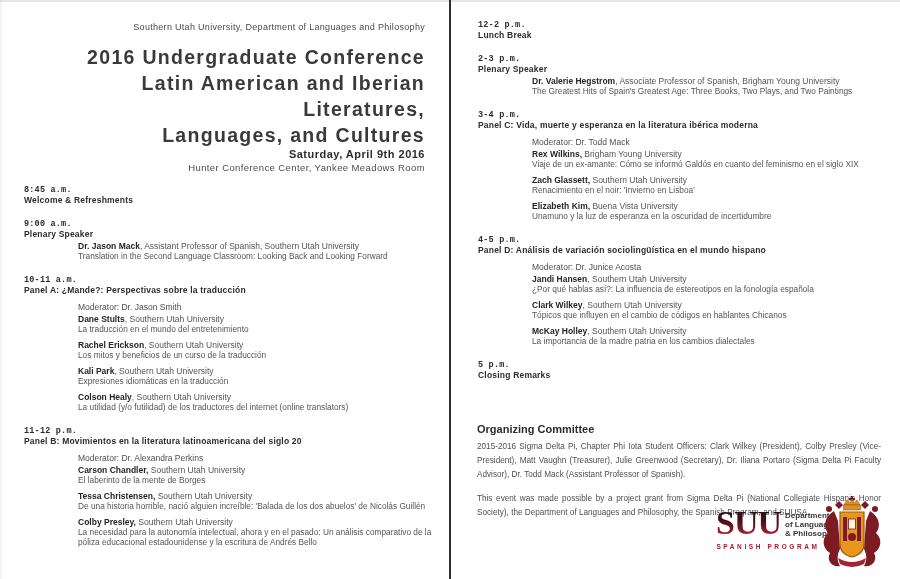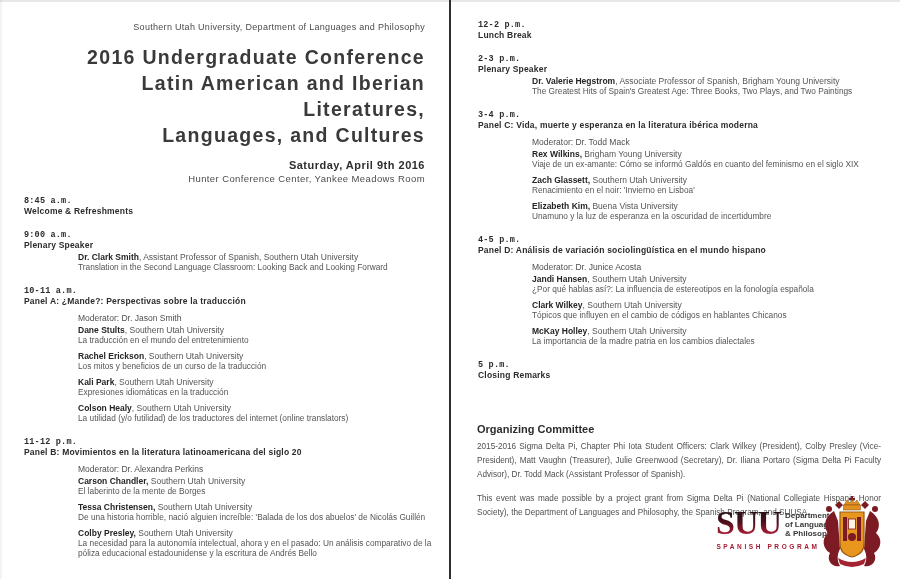--- a/index.html
+++ b/index.html
@@ -9,21 +9,21 @@
     box-shadow:inset 0 2px 0 rgba(170,170,170,.28), inset 2px 0 0 rgba(190,190,190,.18);
   }
   .divider{position:absolute;left:449px;top:0;width:2px;height:579px;background:#2f2f2f;}
   .col{position:absolute;}
   .col-left{left:24px;top:14px;width:420px;}
   .col-right{left:478px;top:20px;width:404px;}
   .masthead{width:401px;text-align:right;}
   .institution{font-size:9px;letter-spacing:.3px;color:#4c4c4c;margin-top:8px;}
   .title{margin:12px 0 0 0;font-size:19.5px;line-height:26px;font-weight:700;color:#3a3a3a;letter-spacing:1.3px;}
   .title span{display:block;}
-  .evdate{margin-top:11px;font-size:11px;font-weight:700;color:#2e2e2e;letter-spacing:.5px;}
+  .evdate{font-size:11px;font-weight:700;color:#2e2e2e;letter-spacing:.5px;}
   .venue{margin-top:2px;font-size:9.5px;letter-spacing:.4px;color:#4c4c4c;}
   .sessions{margin-top:12px;}
   .session{margin-bottom:14px;}
   .s-time{font-size:8.5px;font-weight:700;color:#2c2c2c;line-height:10px;letter-spacing:.2px;font-family:Liberation Mono, monospace;}
   .s-heading{font-size:8.5px;font-weight:700;color:#2c2c2c;line-height:10px;letter-spacing:.2px;}
   .s-moderator{margin:7px 0 0 54px;font-size:8.5px;color:#4f4f4f;line-height:10px;}
   .s-talks{margin:2px 0 0 54px;}
   .talk + .talk{margin-top:6px;}
   .talk-byline{font-size:8.5px;line-height:10px;color:#555;}
   .talk-speaker{color:#252525;font-weight:700;}
@@ -67,21 +67,21 @@
           <div class="s-heading">Welcome &amp; Refreshments</div>
 
         </section>
         <section class="session">
           <div class="s-time">9:00 a.m.</div>
           <div class="s-heading">Plenary Speaker</div>
 
           <div class="s-talks">
 
           <div class="talk">
-                <div class="talk-byline"><b class="talk-speaker">Dr. Clark Smith</b><span class="talk-affiliation">, Assistant Professor of Spanish, Southern Utah University</span></div>
+                <div class="talk-byline"><b class="talk-speaker">Dr. Jason Mack</b><span class="talk-affiliation">, Assistant Professor of Spanish, Southern Utah University</span></div>
                 <div class="talk-paper">Translation in the Second Language Classroom: Looking Back and Looking Forward</div>
               </div>
           </div>
         </section>
         <section class="session">
           <div class="s-time">10-11 a.m.</div>
           <div class="s-heading">Panel A: ¿Mande?: Perspectivas sobre la traducción</div>
           <div class="s-moderator">Moderator: Dr. Jason Smith</div>
           <div class="s-talks">
 

